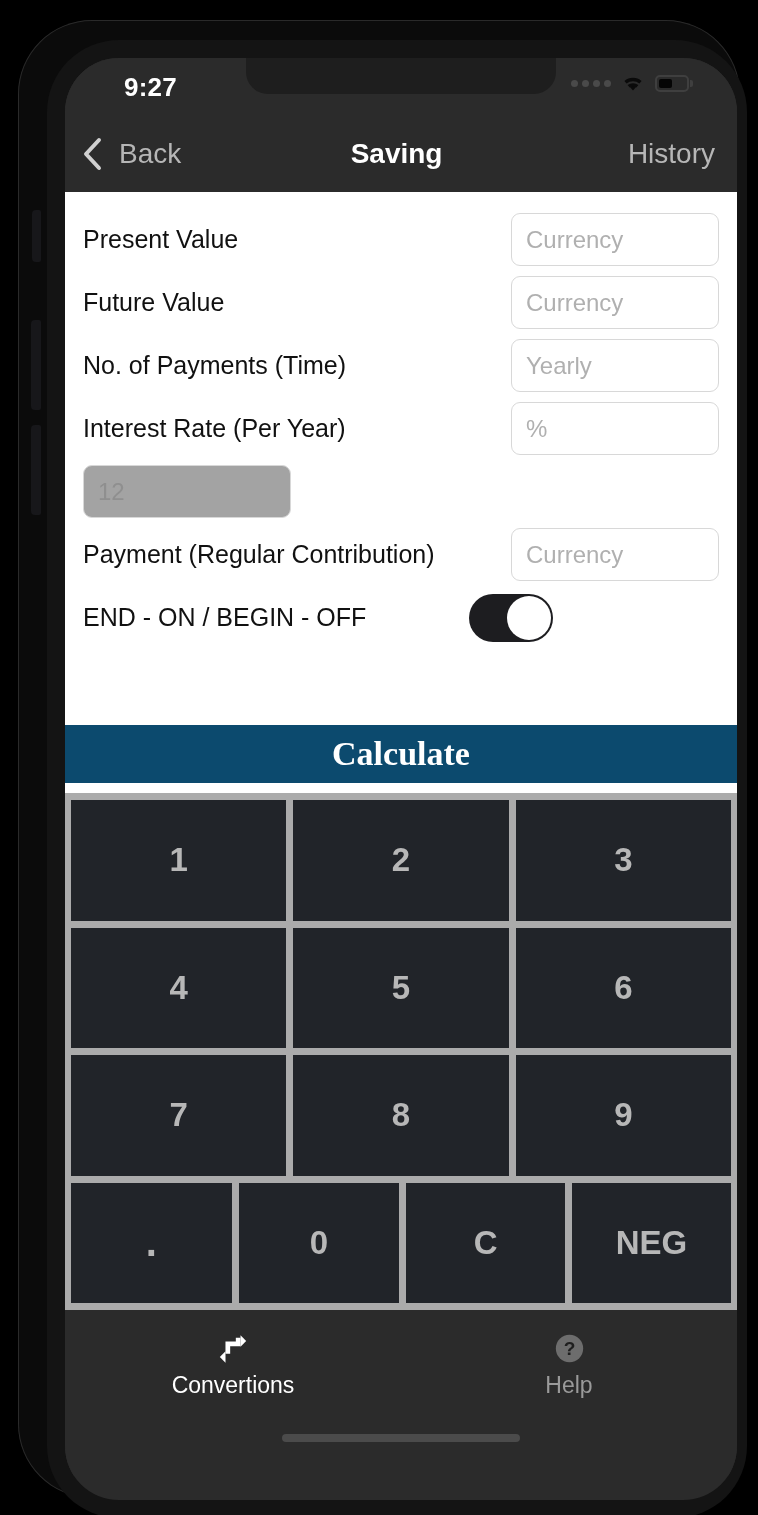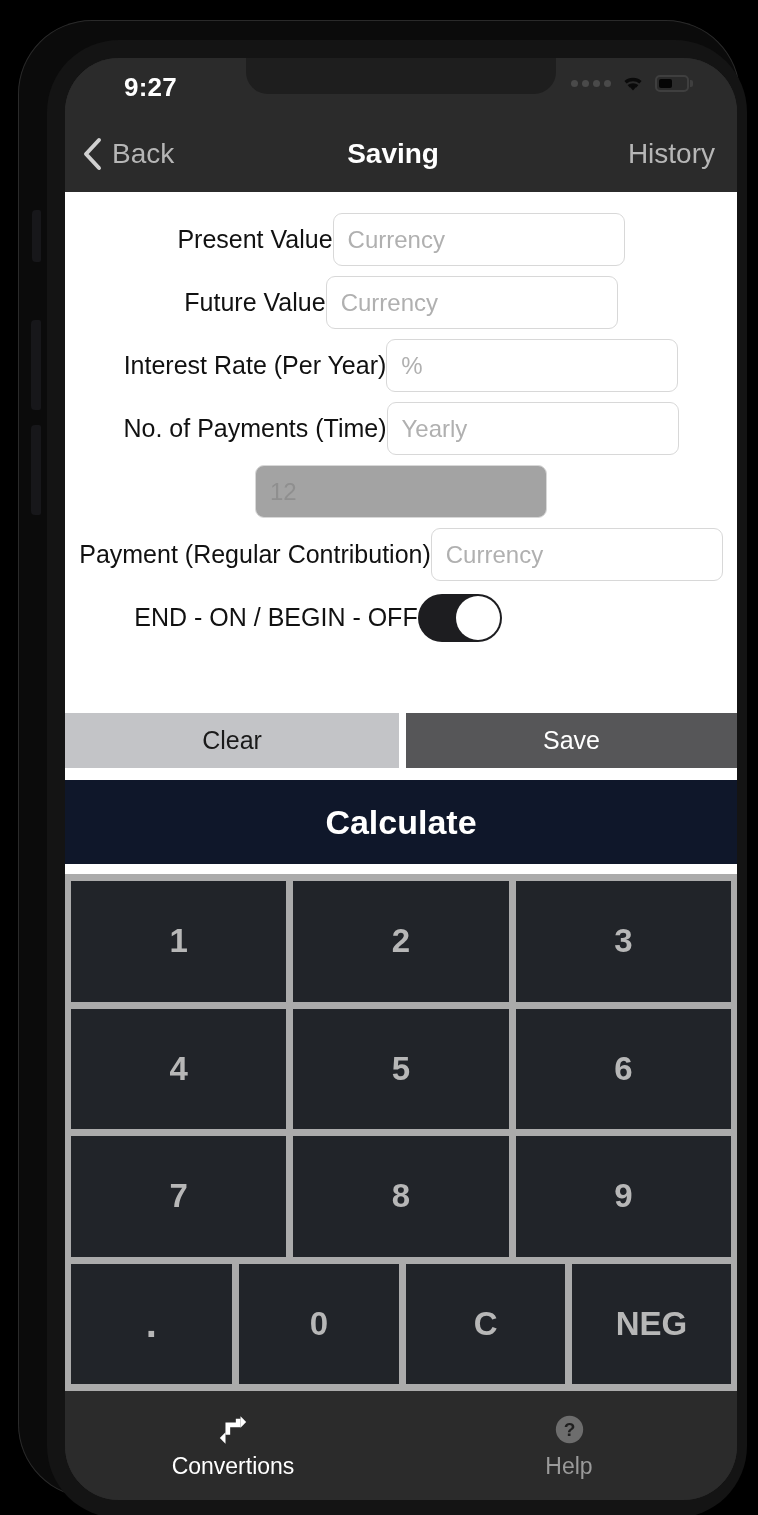--- a/index.html
+++ b/index.html
@@ -74,39 +74,39 @@
   }
   .bat-fill { height: 100%; width: 50%; background: #050505; border-radius: 2px; }
   .bat-cap { width: 3px; height: 7px; background:#3f3f3f; border-radius: 0 2px 2px 0; margin-left: 1px; }
 
   
   #nav-bar {
     height: 76px; background: #2b2b2b;
     display: flex; align-items: center; justify-content: space-between;
     padding: 0 22px 0 16px;
   }
-  #back-button { display: flex; align-items: center; gap: 9px; cursor: pointer; }
+  #back-button { display: flex; align-items: center; gap: 16px; cursor: pointer; }
   #back-chevron { width: 22px; height: 34px; }
   #back-label { color: #b6b6b6; font-size: 28px; }
   #nav-title { color: #fff; font-size: 28px; font-weight: 700; }
   #history-button { color: #b6b6b6; font-size: 28px; cursor: pointer; margin-left: 16px; }
 
   
   #form-panel {
     background: #fff;
     padding: 16px 18px 0 18px;
     height: 521px;
   }
   .form-row {
-    display: flex; align-items: center; justify-content: center;
+    display: flex; align-items: center; justify-content: space-between;
     height: 63px;
   }
   .form-label { color: #111; font-size: 25px; white-space: nowrap; }
   .form-input {
-    width: 292px; height: 53px;
+    width: 208px; height: 53px;
     border: 1px solid #d8d8d8; border-radius: 9px;
     background: #fff; color: #111;
     font-size: 24px; font-family: "Liberation Sans", sans-serif;
     padding: 8px 14px; outline: none;
   }
   .form-input::placeholder { color: #b0b0b0; }
   .form-input.filled { background: #a3a3a3; }
   .form-input.filled::placeholder { color: #8f8f8f; }
 
   
@@ -131,23 +131,23 @@
   #action-gap { flex: 0 0 7px; background: #fff; }
   #save-button {
     flex: 1; background: #565658; color: #fff;
     display: flex; align-items: center; justify-content: center;
     font-size: 25px; cursor: pointer;
   }
   #action-spacer { height: 12px; background: #fff; }
 
   
   #calculate-button {
-    height: 84px; background: #0f172a; color: #fff;
+    height: 58px; background: #0c4a6e; color: #fff;
     display: flex; align-items: center; justify-content: center;
-    font-size: 34px; font-weight: 700; cursor: pointer;
+    font-size: 34px; font-weight: 700; cursor: pointer; font-family: Liberation Serif, serif;
   }
   #calc-spacer { height: 10px; background: #fff; }
 
   
   #keypad {
     background: #ababab;
     padding: 7px 6px;
     height: 517px;
     display: flex; flex-direction: column; gap: 7px;
   }
@@ -240,52 +240,47 @@
         <span class="form-label">Present Value</span>
         <input class="form-input" type="text" placeholder="Currency" style="">
       </div>
 
       <div class="form-row">
         <span class="form-label">Future Value</span>
         <input class="form-input" type="text" placeholder="Currency" style="">
       </div>
 
       <div class="form-row">
+        <span class="form-label">No. of Payments (Time)</span>
+        <input class="form-input" type="text" placeholder="Yearly" style="">
+      </div>
+
+      <div class="form-row">
         <span class="form-label">Interest Rate (Per Year)</span>
         <input class="form-input" type="text" placeholder="%" style="">
-      </div>
-
-      <div class="form-row">
-        <span class="form-label">No. of Payments (Time)</span>
-        <input class="form-input" type="text" placeholder="Yearly" style="">
       </div>
 
       <div class="form-row">
         <input class="form-input filled" type="text" placeholder="12" style="">
       </div>
 
       <div class="form-row">
         <span class="form-label">Payment (Regular Contribution)</span>
         <input class="form-input" type="text" placeholder="Currency" style="">
       </div>
 
       <div class="form-row">
         <span class="form-label">END - ON / BEGIN - OFF</span>
         <div id="end-begin-toggle">
           <span class="knob"></span>
         </div>
       </div>
 
     </div>
 
-    <div id="action-row">
-      <div id="clear-button">Clear</div>
-      <div id="action-gap"></div>
-      <div id="save-button">Save</div>
-    </div>
     <div id="action-spacer"></div>
 
     <div id="calculate-button">Calculate</div>
     <div id="calc-spacer"></div>
 
     <div id="keypad">
       <div class="key-row">
         <div class="key">1</div>
         <div class="key">2</div>
         <div class="key">3</div>

